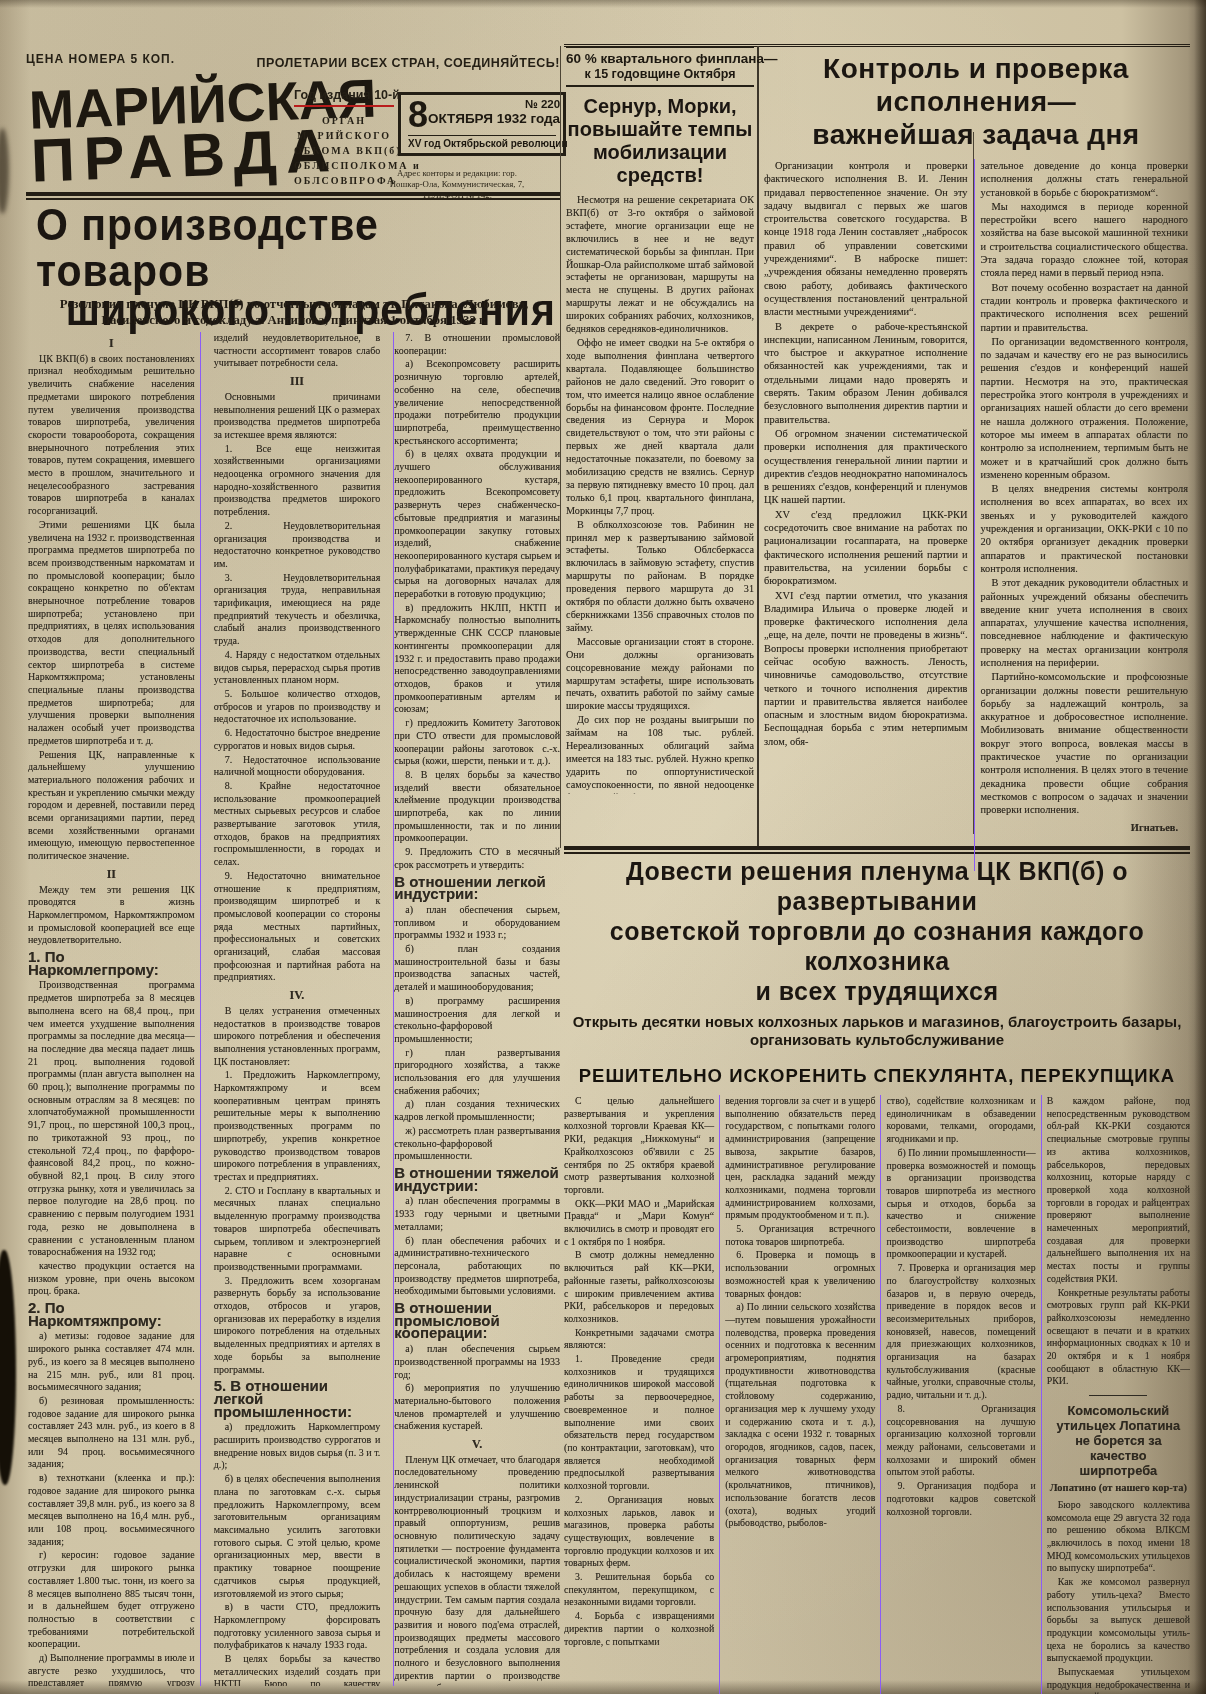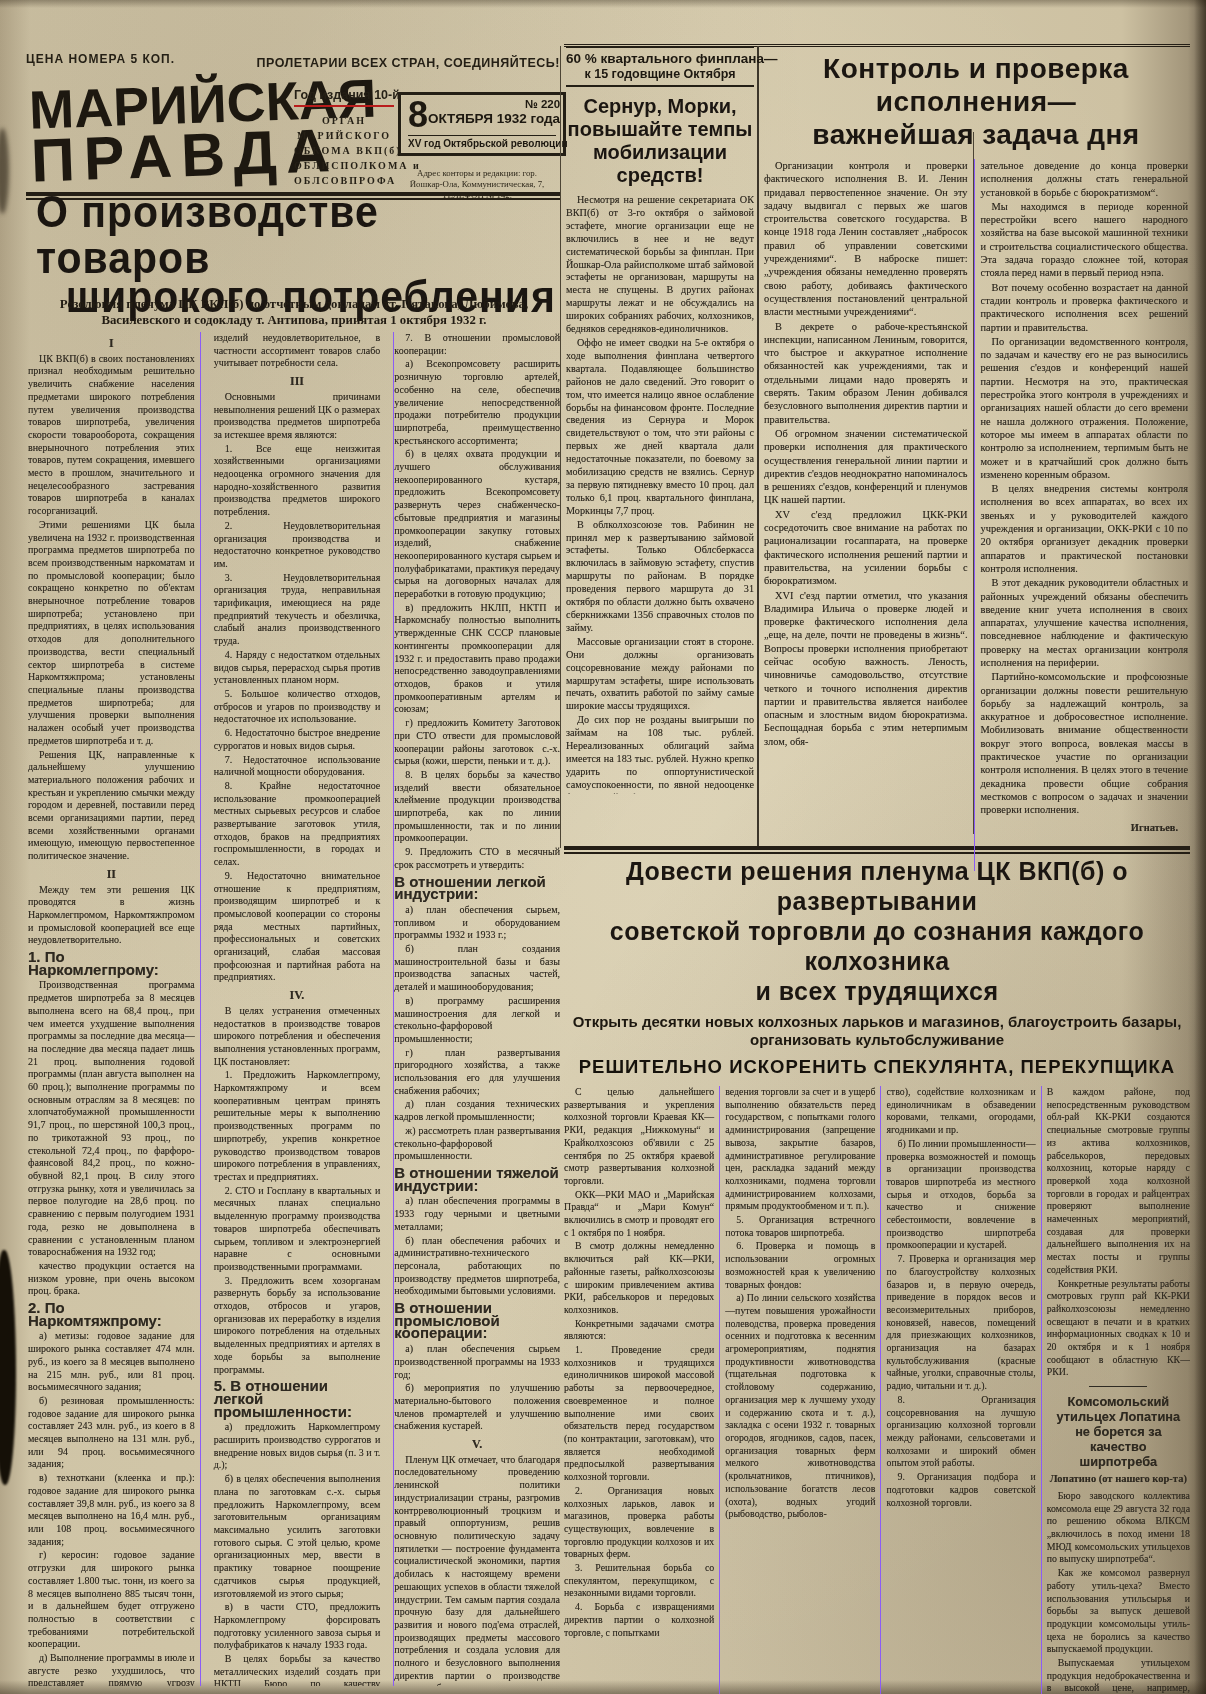--- a/index.html
+++ b/index.html
@@ -48,21 +48,21 @@
   .lead-h .h1{font-size:41px;letter-spacing:1px;transform:scaleY(1.06);transform-origin:left top;}
   .lead-h .h2{font-size:41px;letter-spacing:1px;text-align:right;transform:scaleY(1.06);transform-origin:right top;}
   .lead-deck{font-weight:700;font-size:12.8px;text-align:center;line-height:15.5px;color:#221c13;}
   .fin-kicker{border-top:2px solid #241f15;border-bottom:2px solid #241f15;text-align:center;padding:3px 0 4px;color:#1d1810;}
   .fin-kicker .k1{font-weight:800;font-size:13.5px;white-space:nowrap;}
   .fin-kicker .k2{font-weight:700;font-size:12.5px;margin-top:1px;}
   .fin-h{font-weight:800;font-size:20px;line-height:23px;text-align:center;color:#1b1611;margin:8px 0 7px;}
   .control-h{font-weight:800;font-size:28px;line-height:33px;text-align:center;color:#1b1611;letter-spacing:.5px;}
   .trade-h{font-weight:800;font-size:25px;line-height:30px;text-align:center;color:#1b1611;letter-spacing:.5px;}
   .trade-deck{font-weight:800;font-size:15px;line-height:18px;text-align:center;color:#1d1810;margin-top:7px;}
-  .trade-deck2{font-weight:800;font-size:18.5px;text-align:center;color:#16120c;letter-spacing:1px;margin-top:7px;}
+  .trade-deck2{font-weight:800;font-size:18.5px;text-align:center;color:#16120c;letter-spacing:1px;margin-top:16px;}
   
   .col{font-size:10px;line-height:12.7px;text-align:justify;overflow:hidden;color:#2e2920;
        text-shadow:0 0 .4px rgba(46,41,32,.45);overflow-wrap:break-word;}
   .cols{display:flex;}
   .cols .col + .col{border-left:1px solid #8b5cf6;}
   .seg{margin:0 0 1px;}
   .seg-p{text-indent:11px;}
   .seg-pn{}
   .seg-h{text-align:center;font-weight:700;font-size:12px;margin:5px 0 3px;text-indent:0;}
   .seg-hb{font-family:"Liberation Sans","DejaVu Sans",sans-serif;font-weight:700;font-size:15px;margin:4px 0 3px;text-align:left;text-indent:0;}
@@ -99,34 +99,34 @@
 <div class="abs datebox sans" style="left:398px;top:92px;width:148px;">
   <div class="row1">
     <div class="day">8</div>
     <div class="dright">
       <div class="num">№ 220</div>
       <div class="month">ОКТЯБРЯ 1932 года</div>
     </div>
   </div>
   <div class="rev">XV год Октябрьской революции</div>
 </div>
-<div class="abs address" style="left:392px;top:168px;width:170px;">
+<div class="abs address" style="left:372px;top:168px;width:170px;">
   <div>Адрес конторы и редакции: гор.</div>
   <div>Йошкар-Ола, Коммунистическая, 7,</div>
   <div>ТЕЛЕФОН № 142.</div>
 </div>
 
 <div class="abs rule-heavy" style="left:26px;top:192px;width:534px;"></div>
 <div class="abs rule-thin" style="left:564px;top:44px;width:626px;"></div>
 <div class="abs vrule" style="left:560px;top:46px;height:802px;"></div>
 <div class="abs vrule2" style="left:757px;top:46px;height:802px;"></div>
 <div class="abs vrule" style="left:973px;top:132px;height:702px;"></div>
 <div class="abs rule-heavy" style="left:564px;top:846px;width:626px;"></div>
 
-<div class="abs lead-h sans" style="left:36px;top:190px;width:520px;">
+<div class="abs lead-h sans" style="left:36px;top:203px;width:520px;">
   <div class="h1">О производстве товаров</div>
   <div class="h2">широкого потребления</div>
 </div>
 <div class="abs lead-deck" style="left:28px;top:297px;width:532px;">Резолюция пленума ЦК ВКП(б) по отчетным докладам тт. Пятакова, Любимова, Василевского и содокладу т. Антипова, принятая 1 октября 1932 г.</div>
 <div class="abs cols" style="left:28px;top:332px;width:532px;height:1354px;">
   <div class="col" style="width:171px;padding-right:5px;">
       <div class="seg seg-h">I</div>
       <div class="seg seg-p">ЦК ВКП(б) в своих постановлениях признал необходимым решительно увеличить снабжение населения предметами широкого потребления путем увеличения производства товаров ширпотреба, увеличения скорости товарооборота, сокращения внерыночного потребления этих товаров, путем сокращения, имевшего место в прошлом, значительного и нецелесообразного застревания товаров ширпотреба в каналах госорганизаций.</div>
       <div class="seg seg-p">Этими решениями ЦК была увеличена на 1932 г. производственная программа предметов ширпотреба по всем производственным наркоматам и по промысловой кооперации; было сокращено конкретно по об'ектам внерыночное потребление товаров ширпотреба; установлено при предприятиях, в целях использования отходов для дополнительного производства, вести специальный сектор ширпотреба в системе Наркомтяжпрома; установлены специальные планы производства предметов ширпотреба; для улучшения проверки выполнения налажен особый учет производства предметов ширпотреба и т. д.</div>
       <div class="seg seg-p">Решения ЦК, направленные к дальнейшему улучшению материального положения рабочих и крестьян и укреплению смычки между городом и деревней, поставили перед всеми организациями партии, перед всеми хозяйственными органами имеющую, имеющую первостепенное политическое значение.</div>

